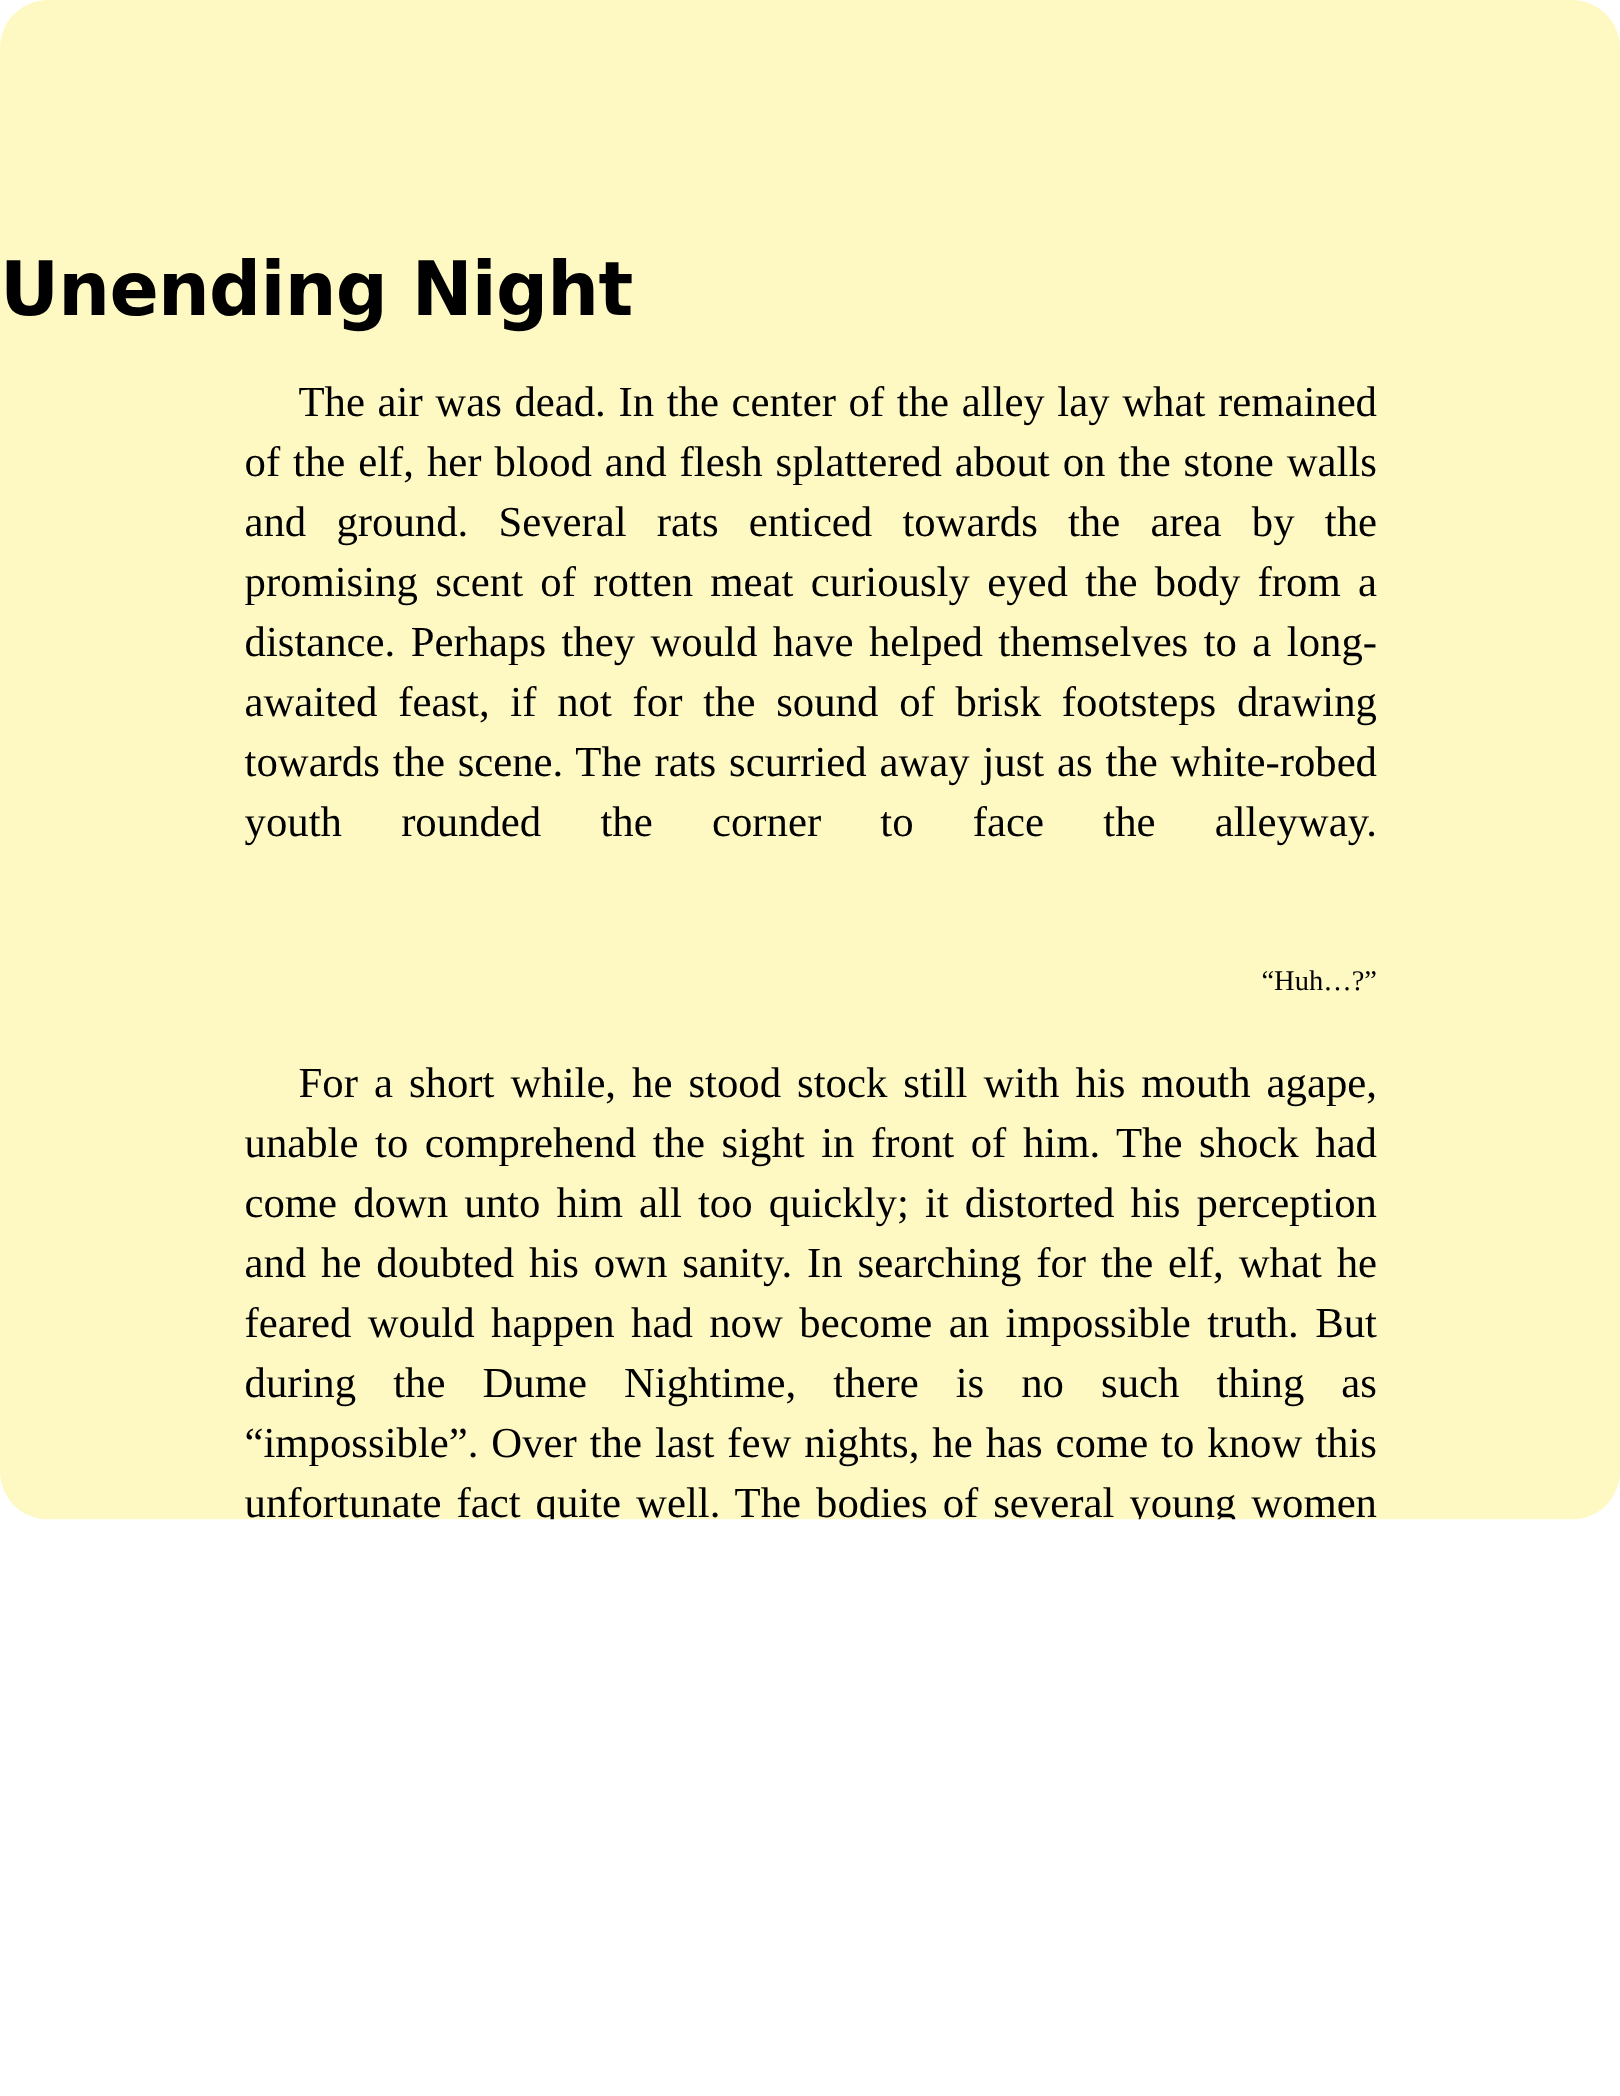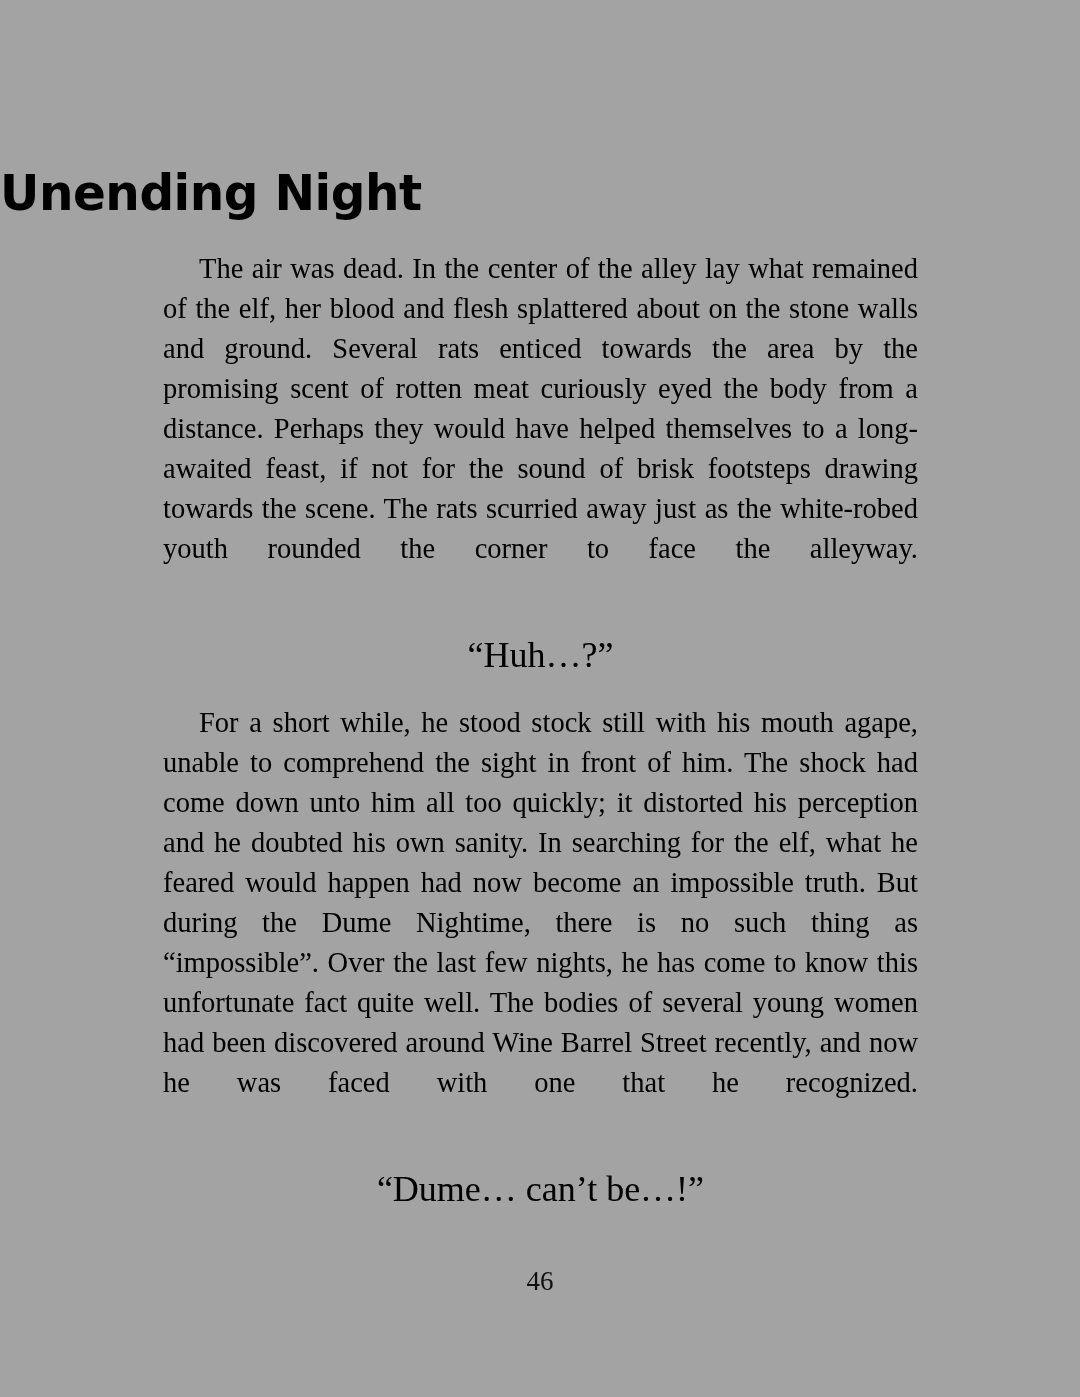--- a/index.html
+++ b/index.html
@@ -11,25 +11,26 @@
 
   body {
     font-family: "Liberation Serif", "DejaVu Serif", serif;
     color: #000000;
     -webkit-font-smoothing: antialiased;
   }
 
   .page {
     position: relative;
     width: 1080px;
-    height: 1397px;
+    height: 1013px;
     margin: 0 auto;
-    background: #a3a3a3;
+    background: #fef9c3;
     overflow: hidden;
     box-sizing: border-box;
+    border-radius: 32px;
   }
 
   .content {
     position: absolute;
     left: 163px;
     top: 0;
     width: 755px;
   }
 
   
@@ -80,23 +81,23 @@
     width: 100%;
   }
 
   
   .gap-sm { height: 26px; }
   .gap-md { height: 28px; }
 
   
   p.dialogue {
     margin: 0;
-    font-size: 36px;
+    font-size: 19px;
     line-height: 40px;
-    text-align: center;
+    text-align: right;
     text-indent: 0;
   }
 
   
   .folio {
     position: absolute;
     left: 0;
     right: 0;
     top: 1268px;
     text-align: center;

